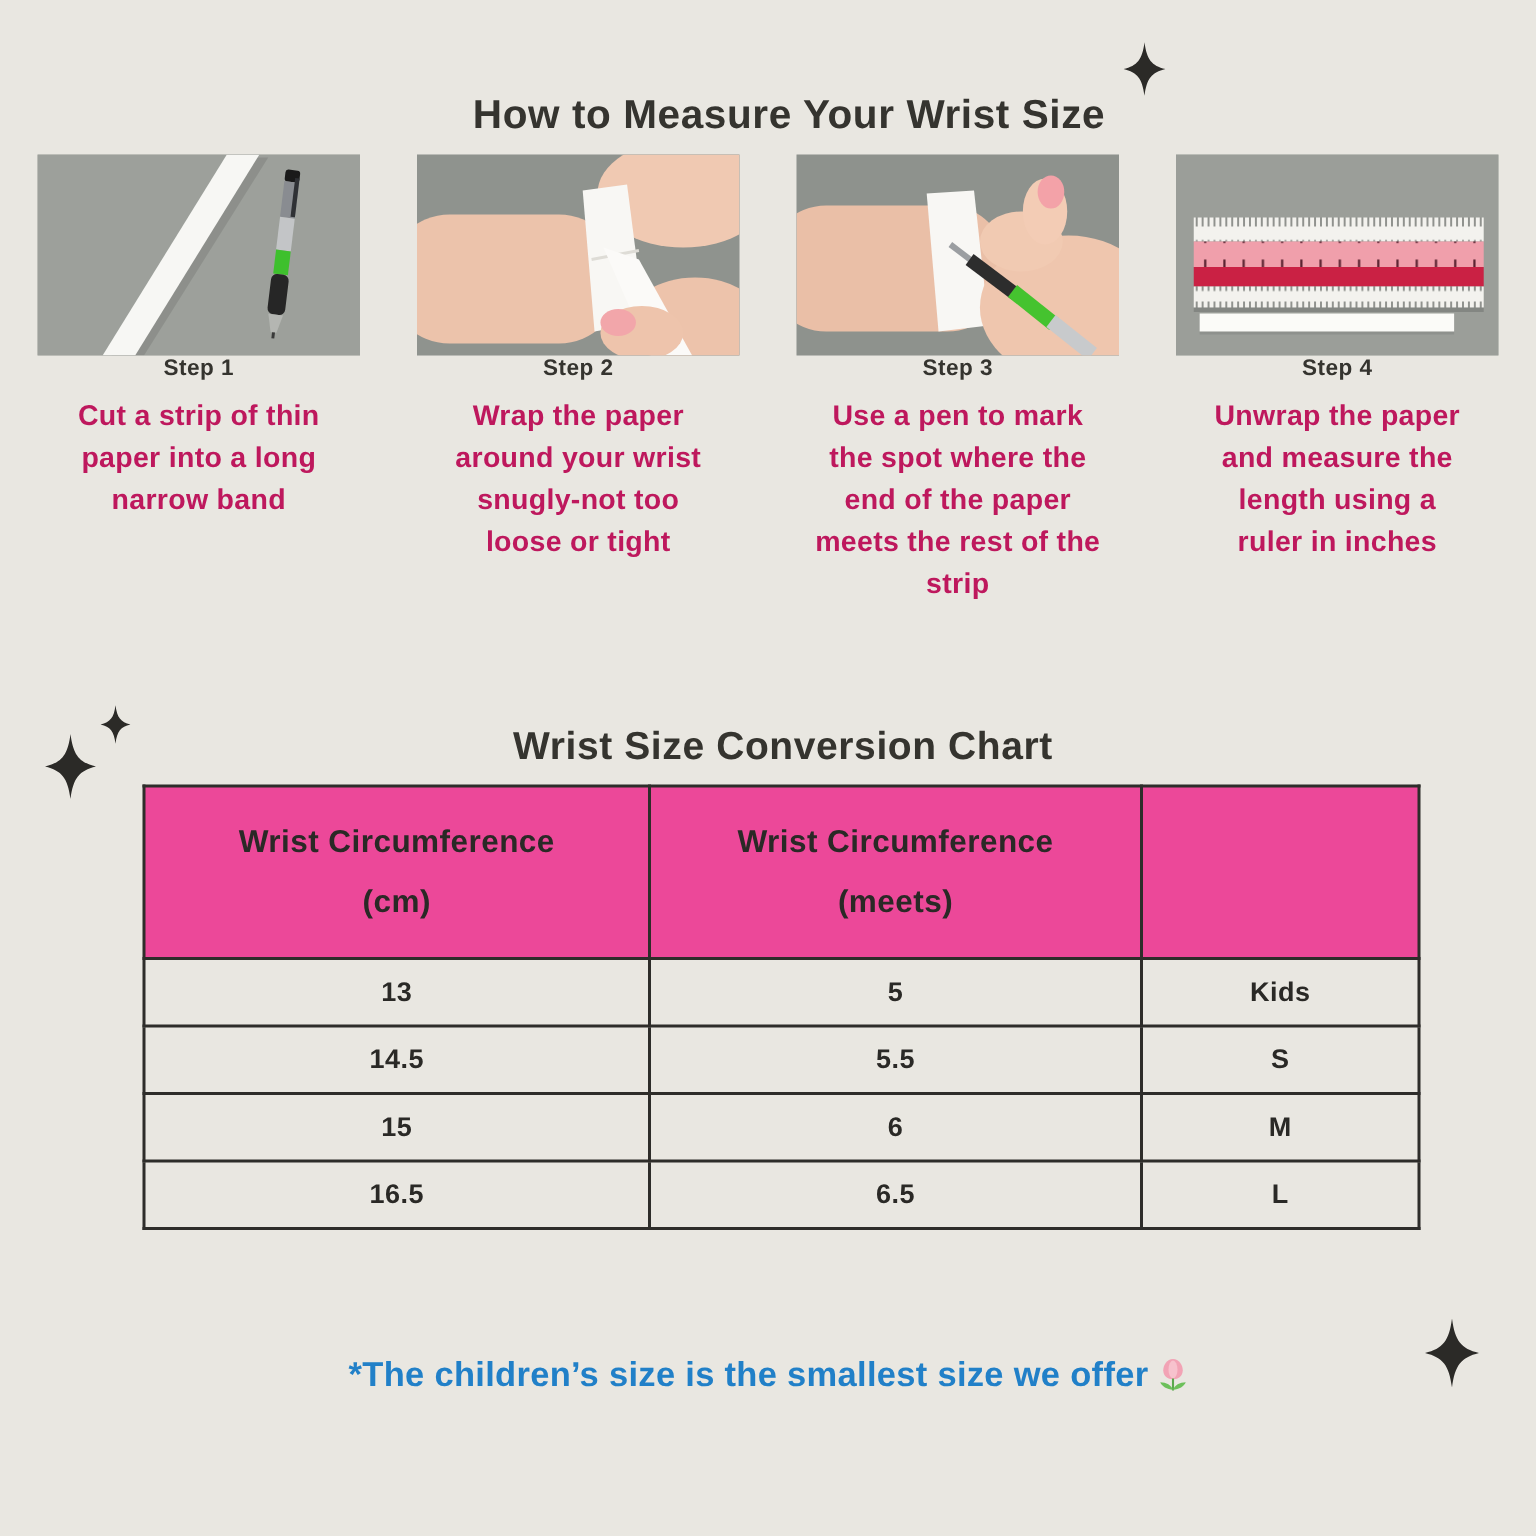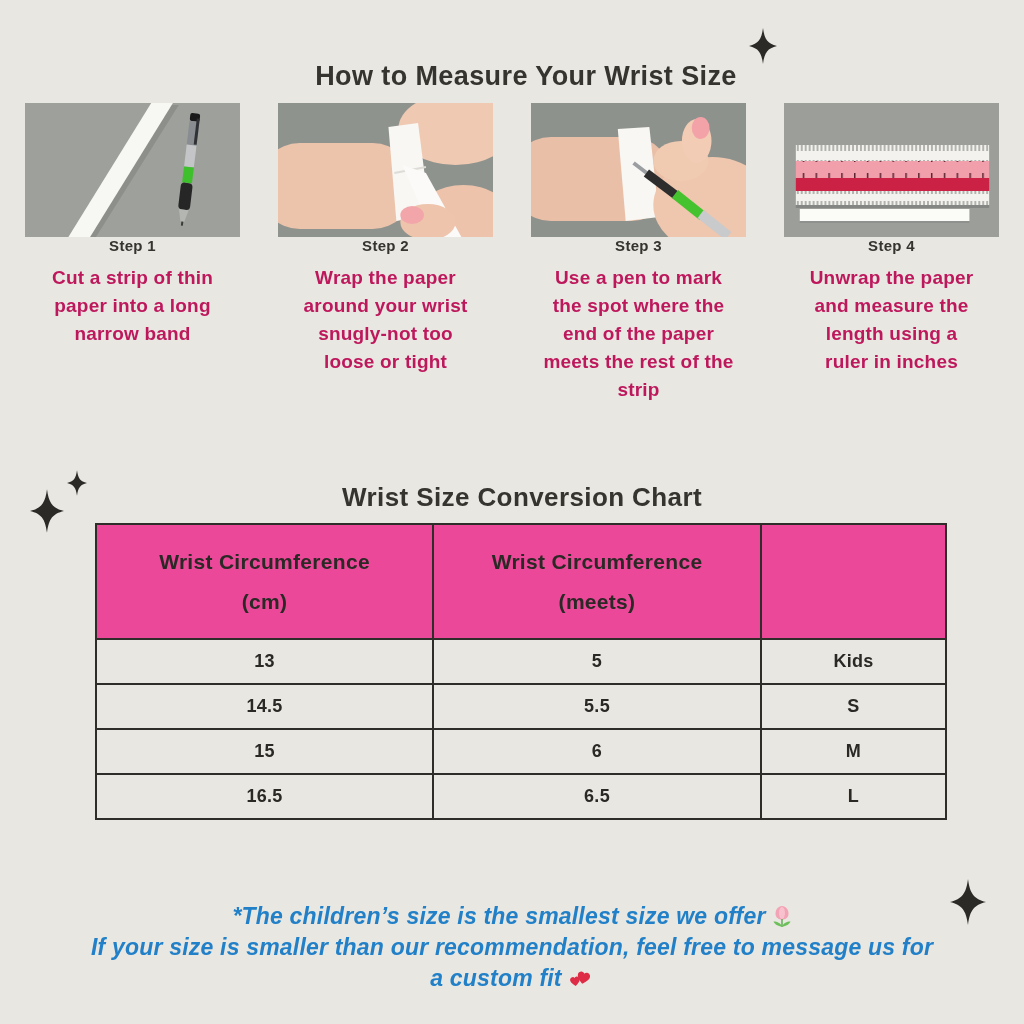--- a/index.html
+++ b/index.html
@@ -49,21 +49,21 @@
   .conv-table th, .conv-table td {
     border:2px solid #2e2d2a; text-align:center; vertical-align:middle;
     font-weight:700; color:#2a2926; padding:0;
   }
   .conv-table th { background:#ec4899; font-size:21px; height:115px; }
   .conv-table th .hdr { max-width:238px; margin:0 auto; line-height:40px; letter-spacing:.3px; }
   .conv-table td { font-size:18px; height:45px; letter-spacing:.3px; }
 
   .footer {
     position:absolute; top:901px; left:42px; width:940px;
-    text-align:center; color:#2180c8; font-weight:700; letter-spacing:.2px;font-style:italic;
+    text-align:center; color:#2180c8; font-weight:700; letter-spacing:.2px;
   }
   .footer-line { font-size:23px; line-height:31px; white-space:pre-line; }
   .footer-icon { display:inline-block; vertical-align:-4px; margin-left:6px; }
 </style>
 </head>
 <body>
 
 <h1 class="title">How to Measure Your Wrist Size</h1>
 <svg id="sparkle-title" class="sparkle" viewBox="0 0 36 46">
   <path d="M18 0 C20 15 24 20 36 23 C24 26 20 31 18 46 C16 31 12 26 0 23 C12 20 16 15 18 0 Z"></path>
@@ -228,26 +228,17 @@
 </table>
 
 <div class="footer">
   <div class="footer-line"><span>*The children’s size is the smallest size we offer</span><svg class="footer-icon" width="20" height="23" viewBox="0 0 20 23">
       <path d="M10 1 C6 1 3.5 5 3.5 8.5 C3.5 12.5 6.5 14.5 10 14.5 C13.5 14.5 16.5 12.5 16.5 8.5 C16.5 5 14 1 10 1 Z" fill="#f2a3b5"></path>
       <ellipse cx="10" cy="8" rx="3" ry="6" fill="#f7c2cd"></ellipse>
       <rect x="9.3" y="14" width="1.4" height="8" fill="#5aa84d"></rect>
       <path d="M10 21.5 C6 21.5 2.5 19 1.5 16.5 C5.5 16.5 9 18.5 10 21.5 Z" fill="#6cc05a"></path>
       <path d="M10 21.5 C14 21.5 17.5 19 18.5 16.5 C14.5 16.5 11 18.5 10 21.5 Z" fill="#6cc05a"></path>
     </svg></div>
-  <div class="footer-line"><span>If your size is smaller than our recommendation, feel free to message us for
-a custom fit</span><svg class="footer-icon" width="26" height="22" viewBox="0 0 26 22">
-      <g transform="translate(10 2) rotate(12)">
-        <path d="M7 12.5 C7 12.5 0.8 8.3 0.8 4.4 C0.8 2.2 2.6 0.8 4.4 0.8 C5.5 0.8 6.5 1.4 7 2.3 C7.5 1.4 8.5 0.8 9.6 0.8 C11.4 0.8 13.2 2.2 13.2 4.4 C13.2 8.3 7 12.5 7 12.5 Z" fill="#de2b46"></path>
-      </g>
-      <g transform="translate(1 9) scale(0.78) rotate(-8)">
-        <path d="M7 12.5 C7 12.5 0.8 8.3 0.8 4.4 C0.8 2.2 2.6 0.8 4.4 0.8 C5.5 0.8 6.5 1.4 7 2.3 C7.5 1.4 8.5 0.8 9.6 0.8 C11.4 0.8 13.2 2.2 13.2 4.4 C13.2 8.3 7 12.5 7 12.5 Z" fill="#de2b46"></path>
-      </g>
-    </svg></div>
 </div>
 
 <svg id="sparkle-bottom" class="sparkle" viewBox="0 0 36 46">
   <path d="M18 0 C20 15 24 20 36 23 C24 26 20 31 18 46 C16 31 12 26 0 23 C12 20 16 15 18 0 Z"></path>
 </svg>
 
 </body></html>

